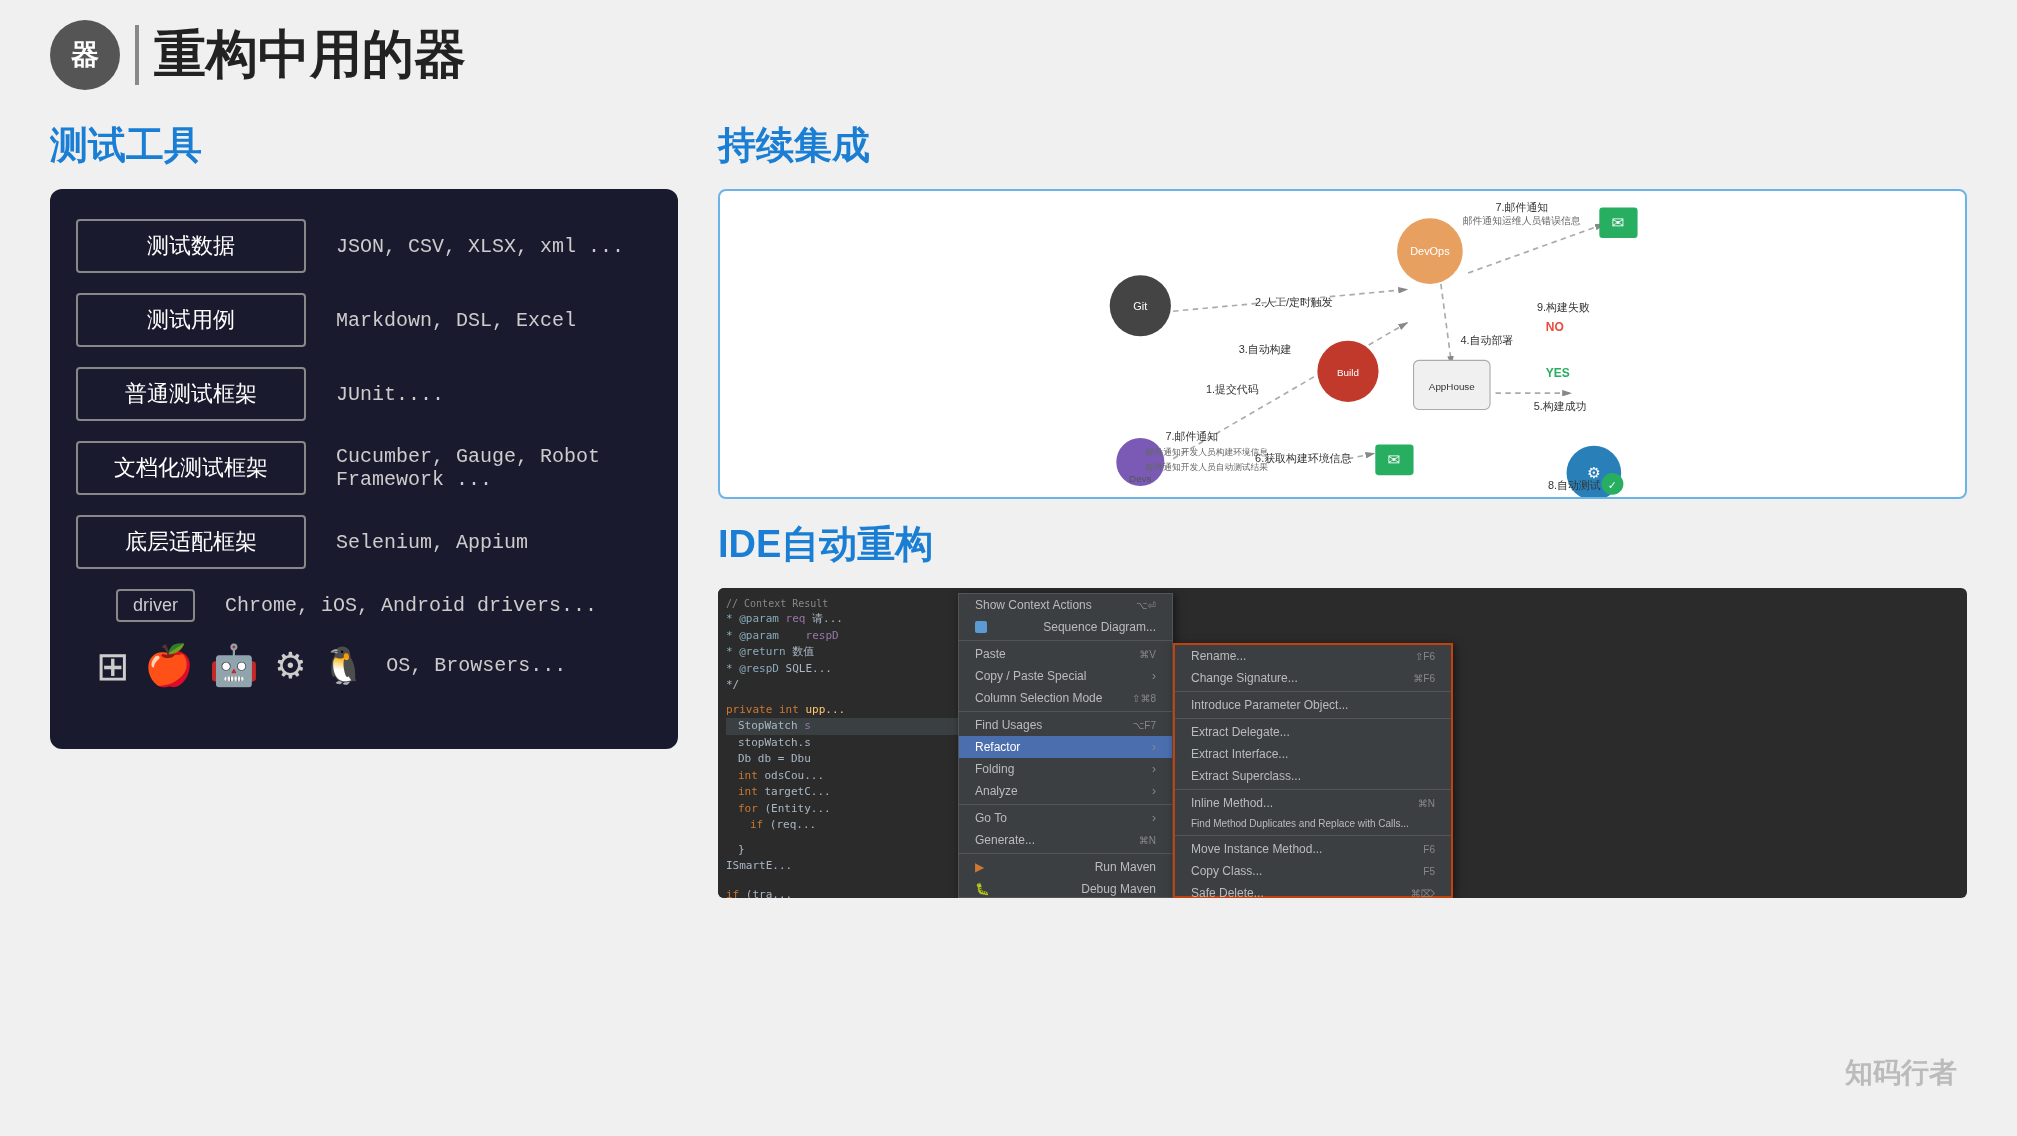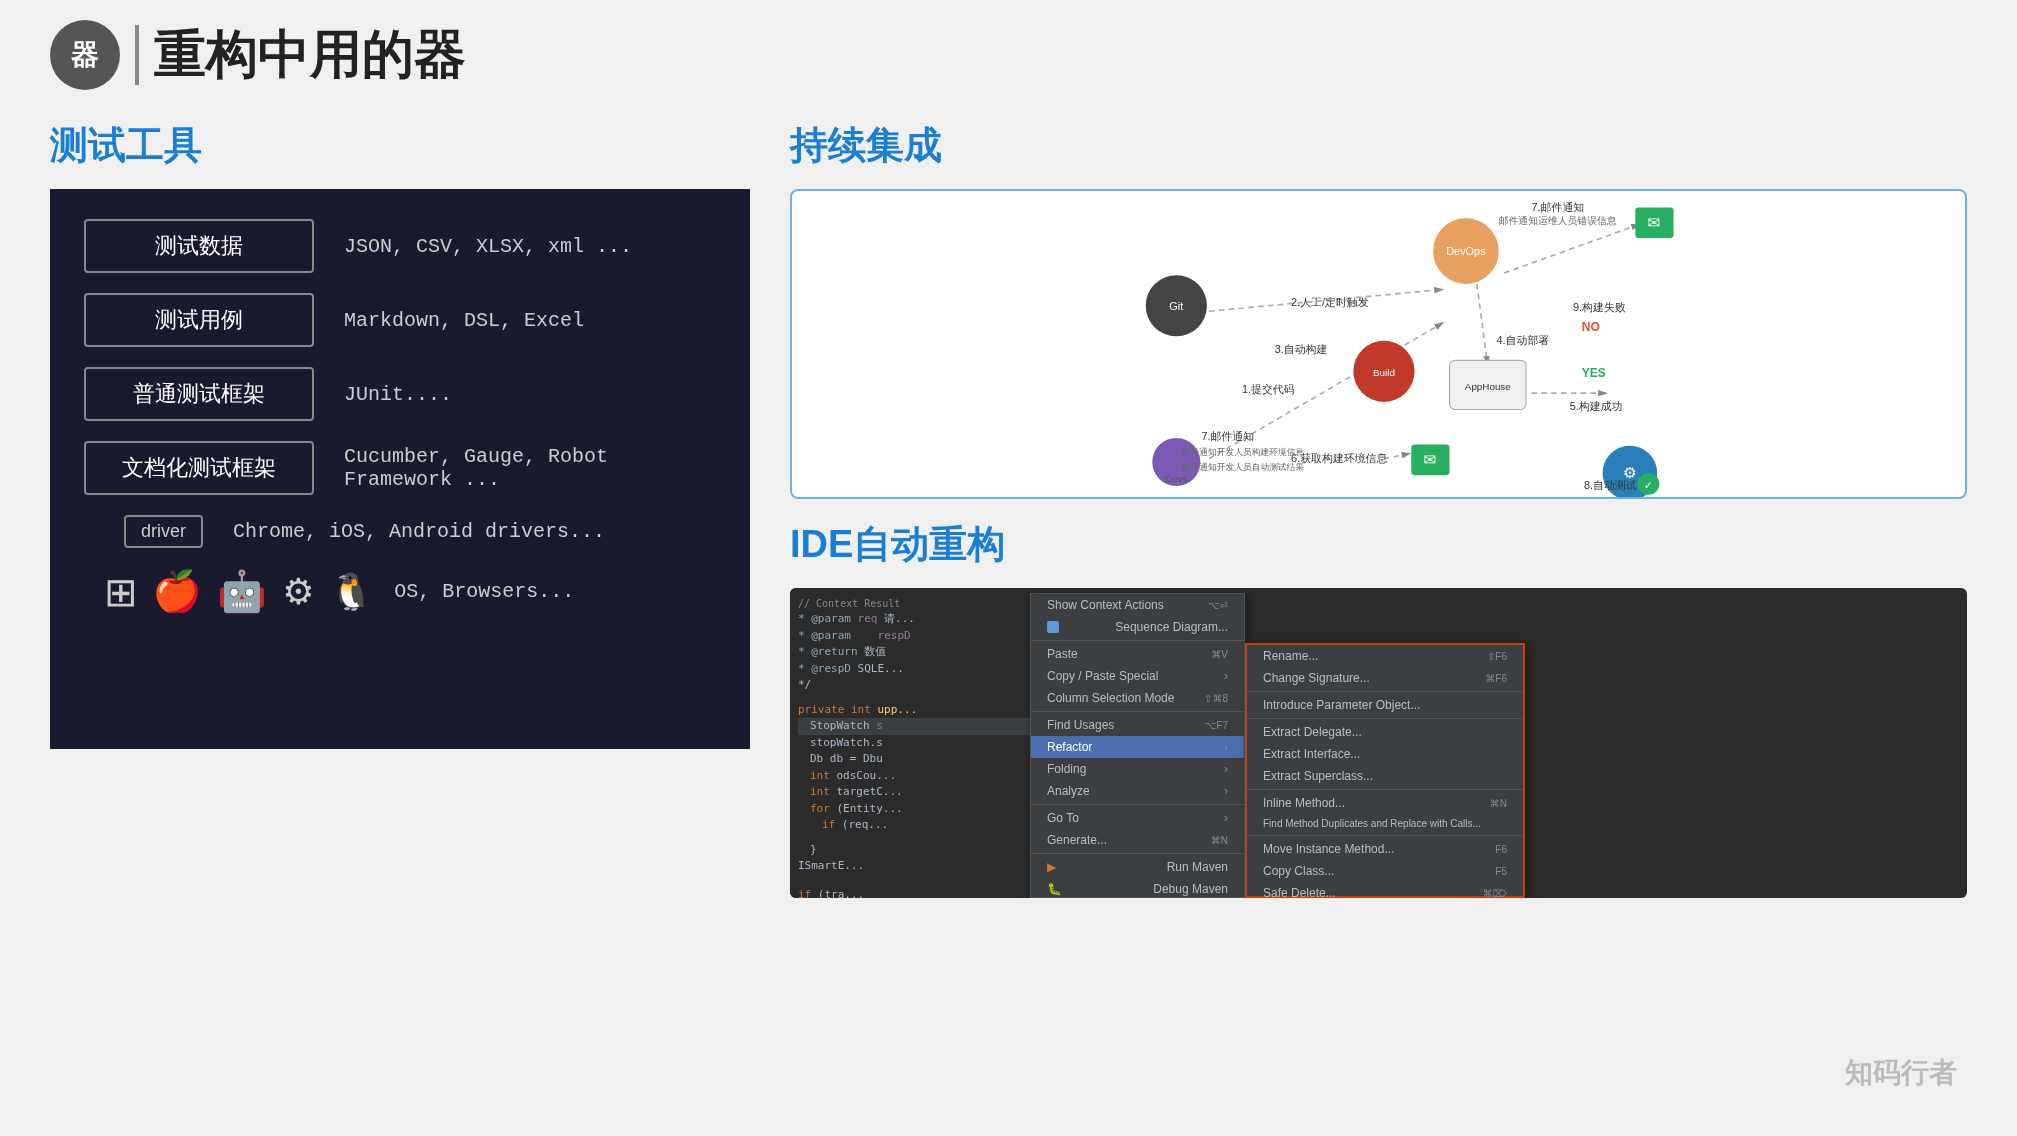--- a/index.html
+++ b/index.html
@@ -51,40 +51,40 @@
       color: #222;
     }
 
     
     .main-content {
       display: flex;
       gap: 40px;
     }
 
     .left-panel {
-      width: 700px;
+      width: 628px;
       flex-shrink: 0;
     }
     .right-panel {
       flex: 1;
     }
 
     
     .section-title {
       font-size: 38px;
       font-weight: bold;
       color: #1a7fd4;
       margin-bottom: 18px;
     }
 
     
     .dark-box {
       background: #1a1a2e;
-      border-radius: 0;
-      padding: 30px 34px;
+      border-radius: 12px;
+      padding: 30px 26px;
       min-height: 560px;
     }
 
     .tool-row {
       display: flex;
       align-items: center;
       margin-bottom: 20px;
     }
 
     .tool-label-box {
@@ -292,20 +292,24 @@
         <div class="tool-row">
           <div class="tool-label-box">普通测试框架</div>
           <div class="tool-desc">JUnit....</div>
         </div>
 
         <div class="tool-row">
           <div class="tool-label-box">文档化测试框架</div>
           <div class="tool-desc">Cucumber, Gauge, Robot Framework ...</div>
         </div>
 
+        <div class="tool-row">
+          <div class="tool-label-box">底层适配框架</div>
+          <div class="tool-desc">Selenium, Appium</div>
+        </div>
 
         <div class="tool-row-sub">
           <div style="display:flex;align-items:center;gap:10px;margin-left:30px;">
             <div class="driver-badge">driver</div>
             <div class="tool-desc">Chrome, iOS, Android drivers...</div>
           </div>
         </div>
 
         <div style="display:flex;align-items:center;padding-left:20px;margin-top:5px;">
 

